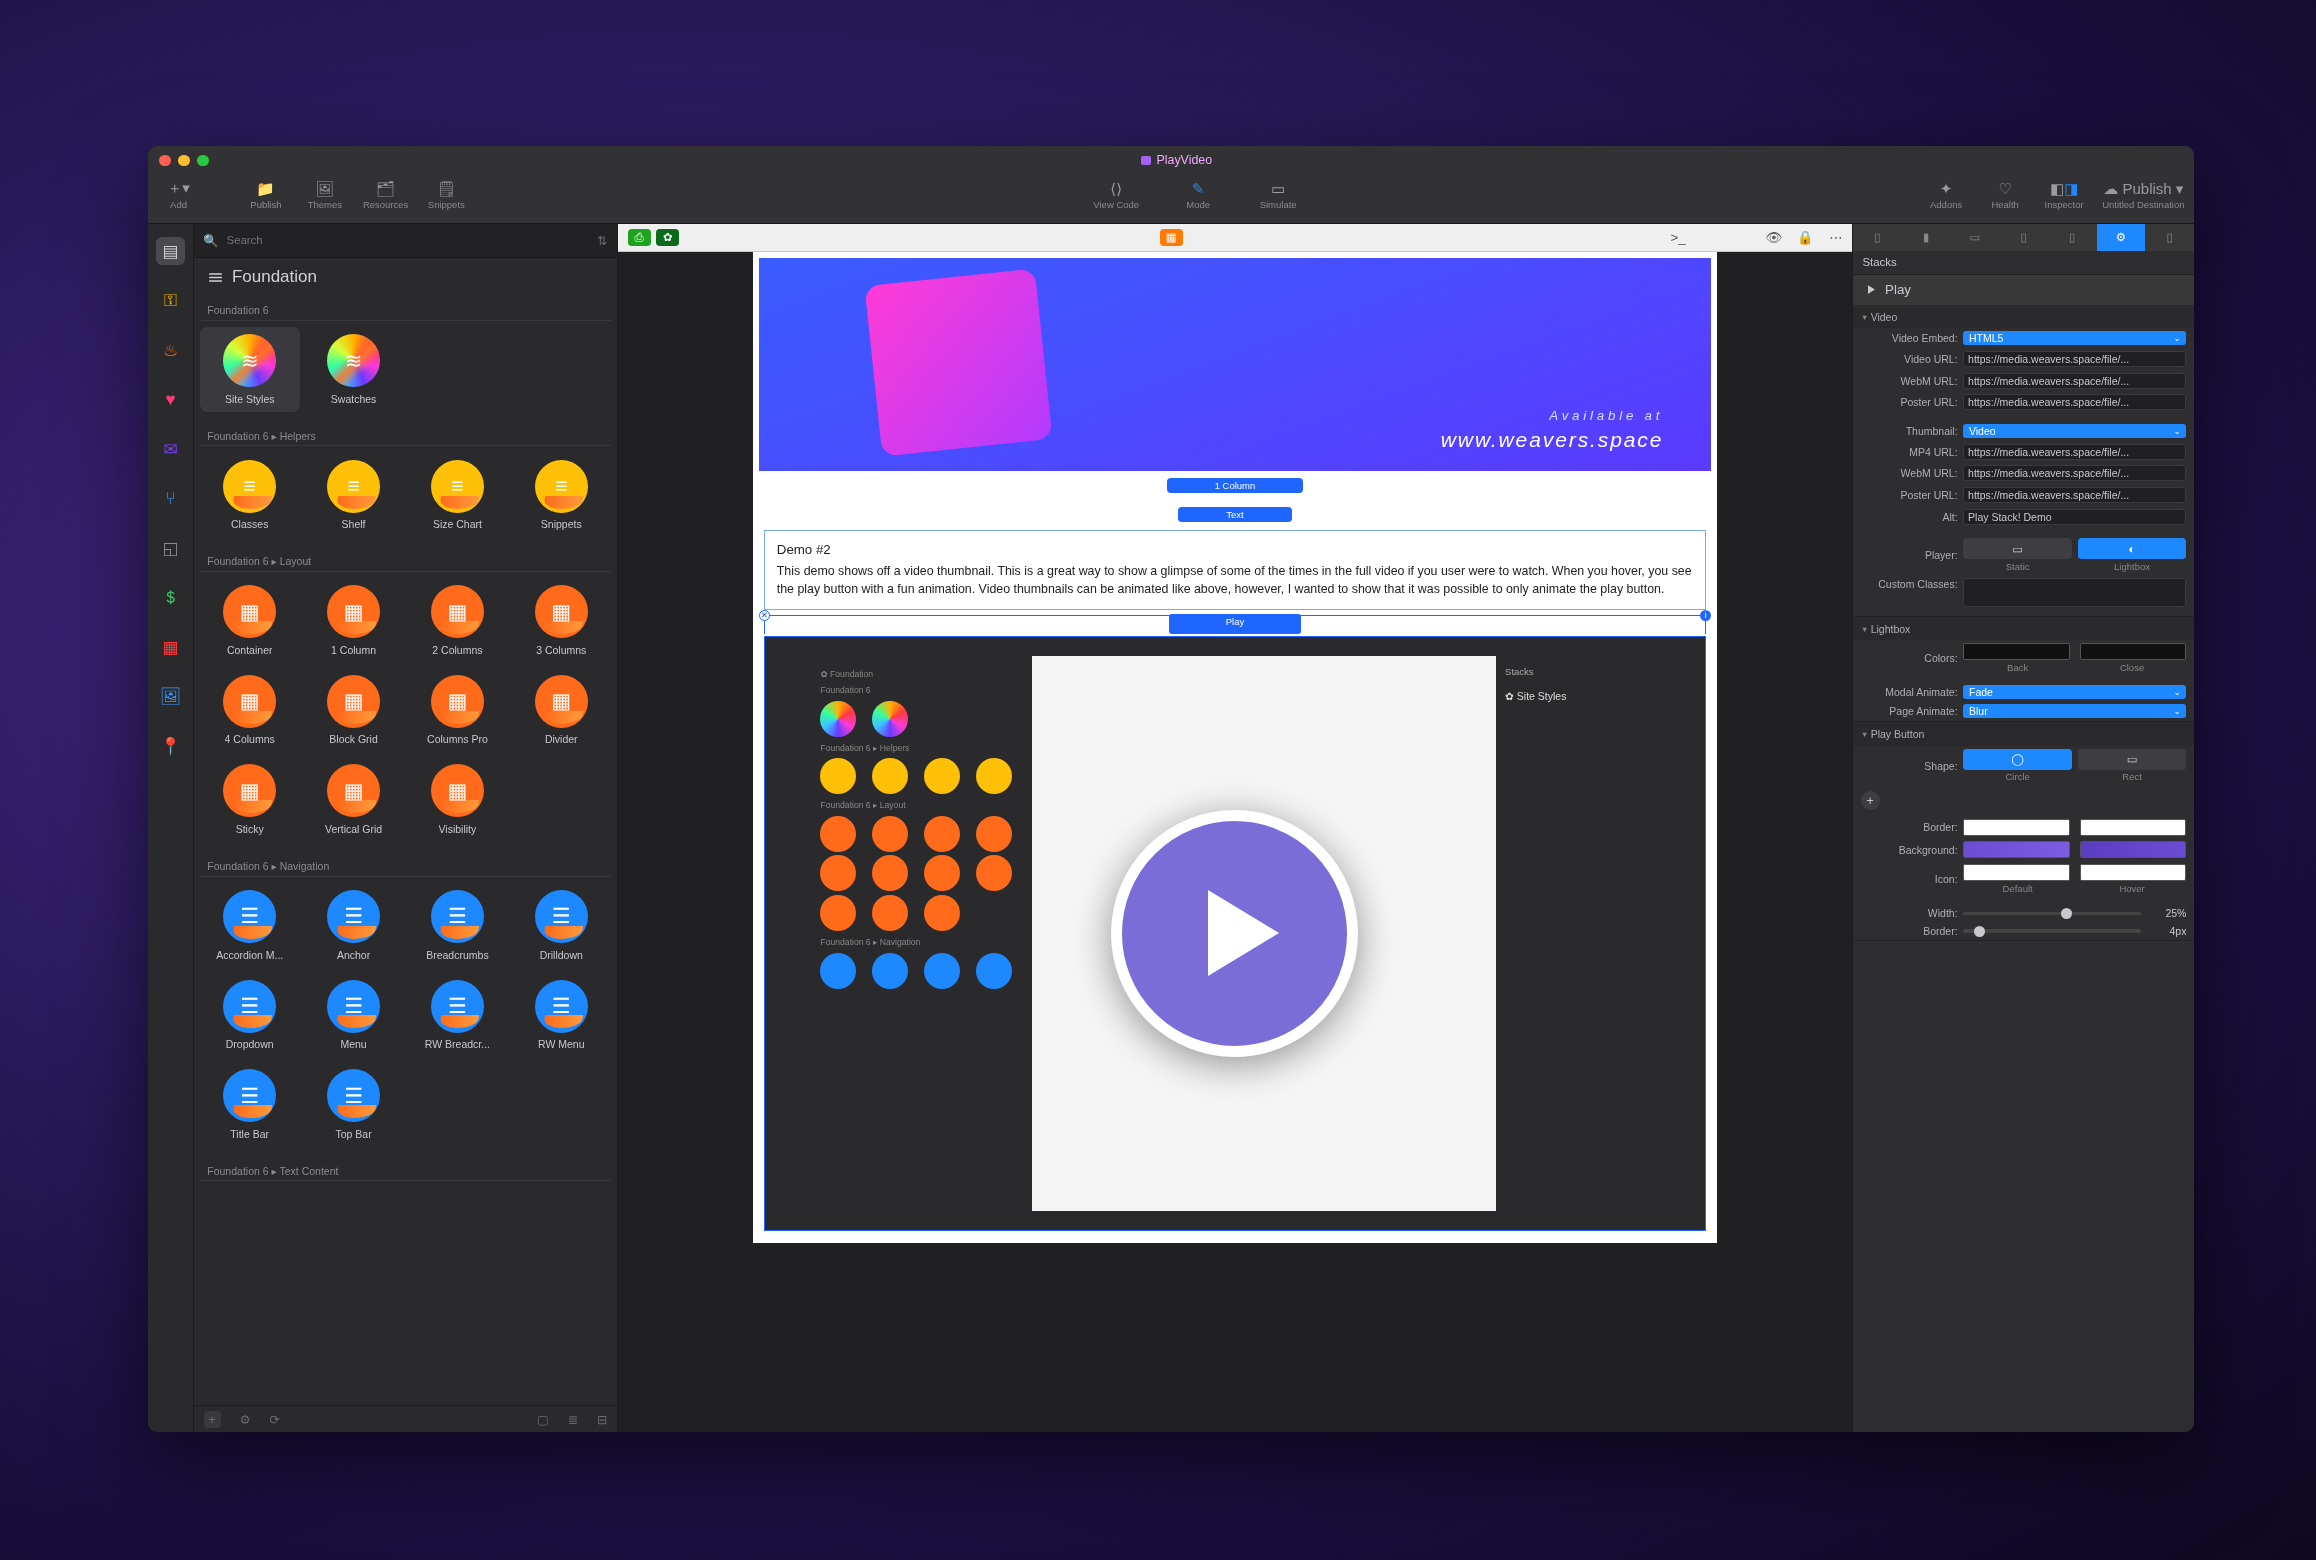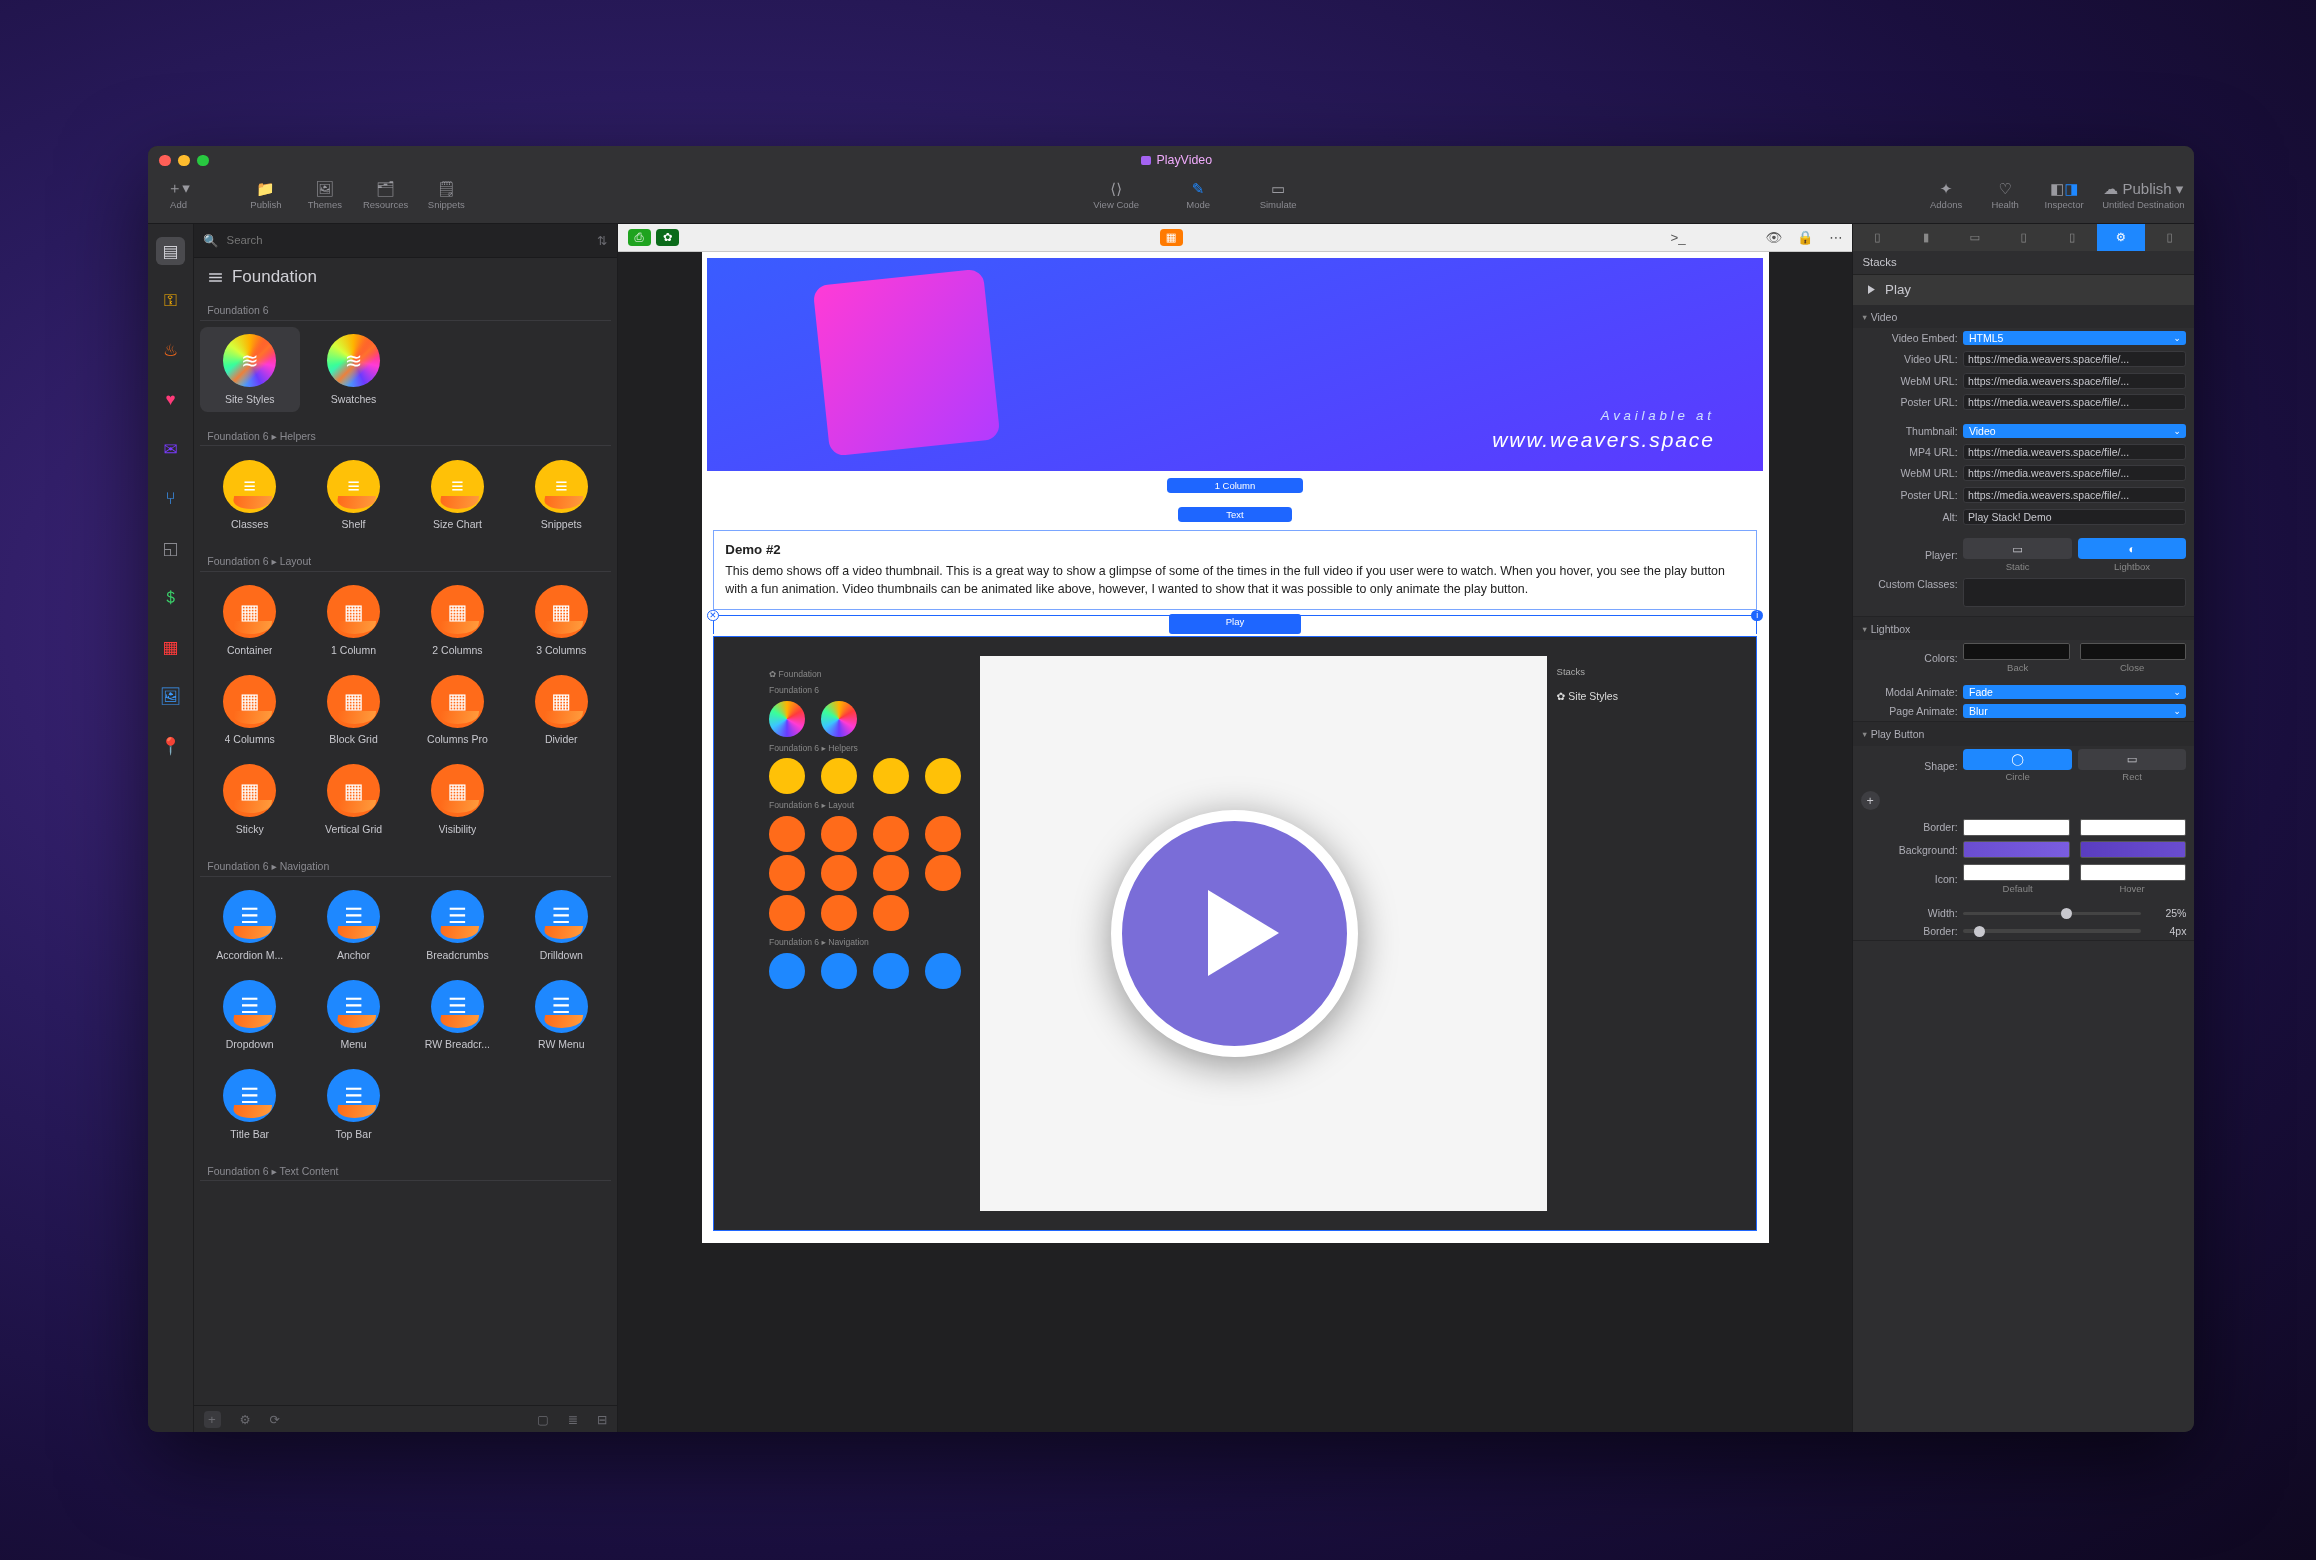--- a/index.html
+++ b/index.html
@@ -62,29 +62,29 @@
 .ctb-left{display:flex;gap:5.7px;}
 .ctb-chip{width:23px;height:17px;border-radius:3.8px;display:flex;align-items:center;justify-content:center;font-size:11.4px;}
 .ctb-green{background:#1fa31f;color:#fff;}
 .ctb-dgreen{background:#0b6b1a;color:#fff;}
 .ctb-orange{background:#ff7a00;color:#fff;}
 .ctb-sp{flex:1;}
 .ctb-ico{color:#555;font-size:13.3px;margin-left:7.6px;}
 .canvas-body{flex:1;overflow:auto;display:flex;justify-content:center;align-items:flex-start;padding:0 0 9.5px 0;}
 .canvas-body::-webkit-scrollbar{width:15px;}
 .canvas-body::-webkit-scrollbar-thumb{background:#555;border-radius:7.6px;border:3.8px solid #202022;}
-.page{ width:1067px; background:#fff;}
+.page{ width:964px; background:#fff;}
 .hero{ height:213px; background:linear-gradient(160deg,#3a5cff,#5b3aff); position:relative; margin:5.7px;}
 .hero .pink{position:absolute;left:114px;top:19px;width:171px;height:171px;background:linear-gradient(135deg,#ff3bd6,#b23bff);border-radius:15px;transform:rotate(-6deg);}
 .hero .sub1{position:absolute;right:48px;bottom:48px;font-size:13.3px;color:#cfe0ff;letter-spacing:3.8px;font-style:italic;}
 .hero .sub2{position:absolute;right:48px;bottom:19px;font-size:21px;color:#fff;letter-spacing:1.9px;font-style:italic;margin-top:23px;}
 .stk-label{height:19px;display:flex;align-items:center;justify-content:center;}
 .stk-pill{background:#1e66ff;color:#fff;font-size:9.5px;padding:1.9px 48px;border-radius:3.8px;}
 .demo-block{border:1px solid #7aa6ff;margin:5.7px 11.4px;padding:9.5px 11.4px;font-size:12.4px;color:#222;line-height:1.45;}
-.demo-block b{font-weight:700;display:block;margin-bottom:3.8px;font-size:13.3px;}
+.demo-block b{font-weight:400;display:block;margin-bottom:3.8px;font-size:13.3px;}
 .sel-row{position:relative;margin:3.8px 11.4px 0 11.4px;}
 .sel-bar{height:19px;border-top:1.9px solid #1e66ff;border-left:1.9px solid #1e66ff;border-right:1.9px solid #1e66ff;display:flex;justify-content:center;}
 .sel-pill{background:#1e66ff;color:#fff;font-size:9.5px;padding:1.9px 57px;border-radius:2.9px;margin-top:-1.9px;}
 .sel-handle{width:11.4px;height:11.4px;border-radius:50%;background:#1e66ff;position:absolute;top:-5.7px;}
 .sel-handle.l{left:-5.7px;border-radius:50%;background:#fff;border:1.9px solid #1e66ff;display:flex;align-items:center;justify-content:center;color:#1e66ff;font-size:8.6px;}
 .sel-handle.r{right:-5.7px;background:#1e66ff;color:#fff;display:flex;align-items:center;justify-content:center;font-size:8.6px;}
 .play-thumb{margin:1.9px 11.4px 11.4px 11.4px;border:1px solid #1e66ff;height:595px;background:#2a2a2c;position:relative;overflow:hidden;}
 .thumb-window{position:absolute;inset:19px;background:#2a2a2c;border-radius:7.6px;display:flex;}
 .thumb-nav{width:28.5px;background:#2a2a2c;}
 .thumb-lib{width:219px;background:#2a2a2c;padding:7.6px;}

